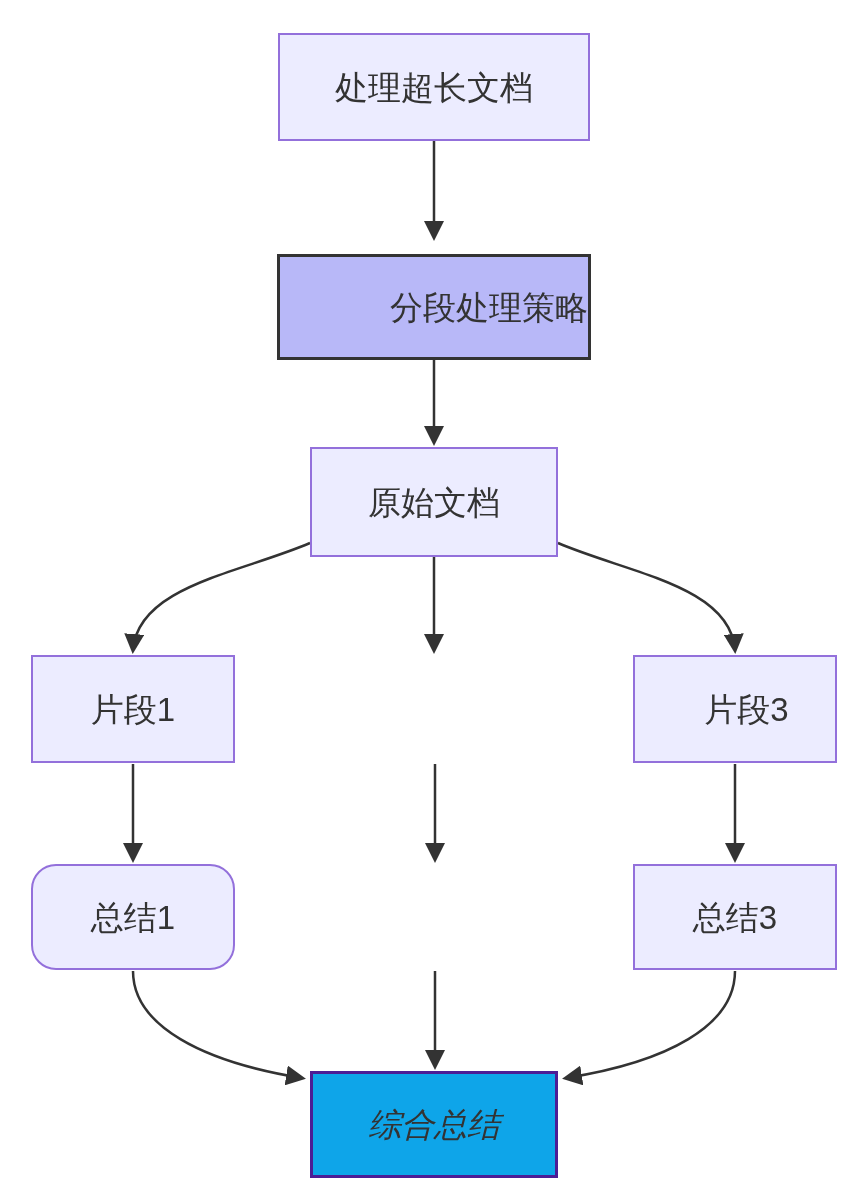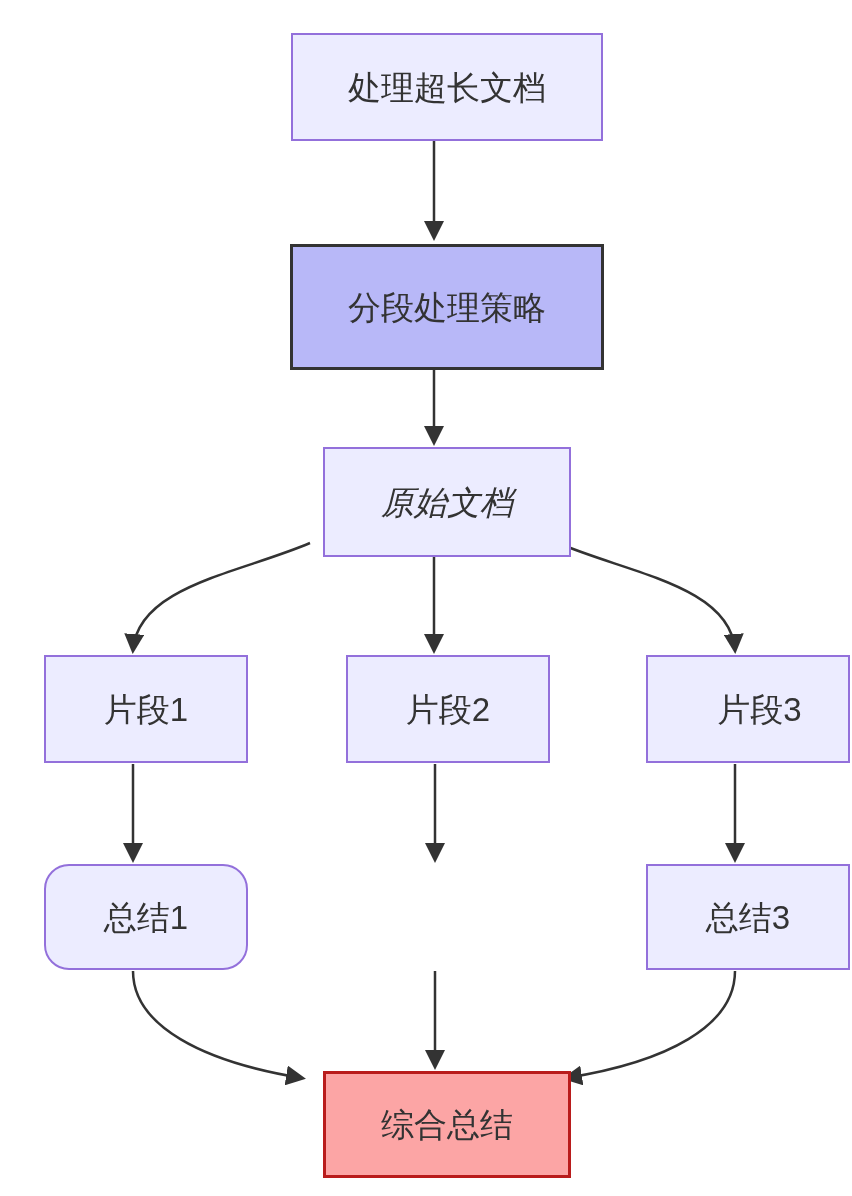--- a/index.html
+++ b/index.html
@@ -29,34 +29,34 @@
     display: flex;
     align-items: center;
     justify-content: center;
     background: #ECECFF;
     border: 2px solid #9370DB;
     color: #333333;
     font-size: 33px;
     line-height: 1;
     white-space: nowrap;
     text-align: center;
-    margin-left: 13px;
   }
   .node.highlight {
     background: #B8B8F8;
     border: 3px solid #333333;
   }
   .node.result {
-    background: #fca5a5;
-    border: 3px solid #b91c1c;
+    background: #0ea5e9;
+    border: 3px solid #4c1d95;
+    font-style: italic;
   }
   
   #node-start    { left: 278px; top: 33px;   width: 312px; height: 108px; }
-  #node-strategy { left: 277px; top: 244px;  width: 314px; height: 126px; }
-  #node-doc      { left: 310px; top: 447px;  width: 248px; height: 110px; font-style: italic; }
+  #node-strategy { left: 277px; top: 254px;  width: 314px; height: 106px; justify-content: flex-end; }
+  #node-doc      { left: 310px; top: 447px;  width: 248px; height: 110px; }
   #node-frag1    { left: 31px;  top: 655px;  width: 204px; height: 108px; text-align: center; }
   #node-frag2    { left: 333px; top: 655px;  width: 204px; height: 108px; }
   #node-frag3    { left: 633px; top: 655px;  width: 204px; height: 108px; padding-left: 23px; }
   #node-sum1     { left: 31px;  top: 864px;  width: 204px; height: 106px; border-radius: 25px; }
   #node-sum2     { left: 333px; top: 864px;  width: 204px; height: 106px; }
   #node-sum3     { left: 633px; top: 864px;  width: 204px; height: 106px; }
   #node-final    { left: 310px; top: 1071px; width: 248px; height: 107px; }
 
   .edge {
     fill: none;
@@ -97,23 +97,20 @@
   </div>
 
   <div class="node" id="node-doc">
     <span>原始文档</span>
   </div>
 
   <div class="node" id="node-frag1">
     <span>片段1</span>
   </div>
 
-  <div class="node" id="node-frag2">
-    <span>片段2</span>
-  </div>
 
   <div class="node" id="node-frag3">
     <span>片段3</span>
   </div>
 
   <div class="node" id="node-sum1">
     <span>总结1</span>
   </div>
 
 

